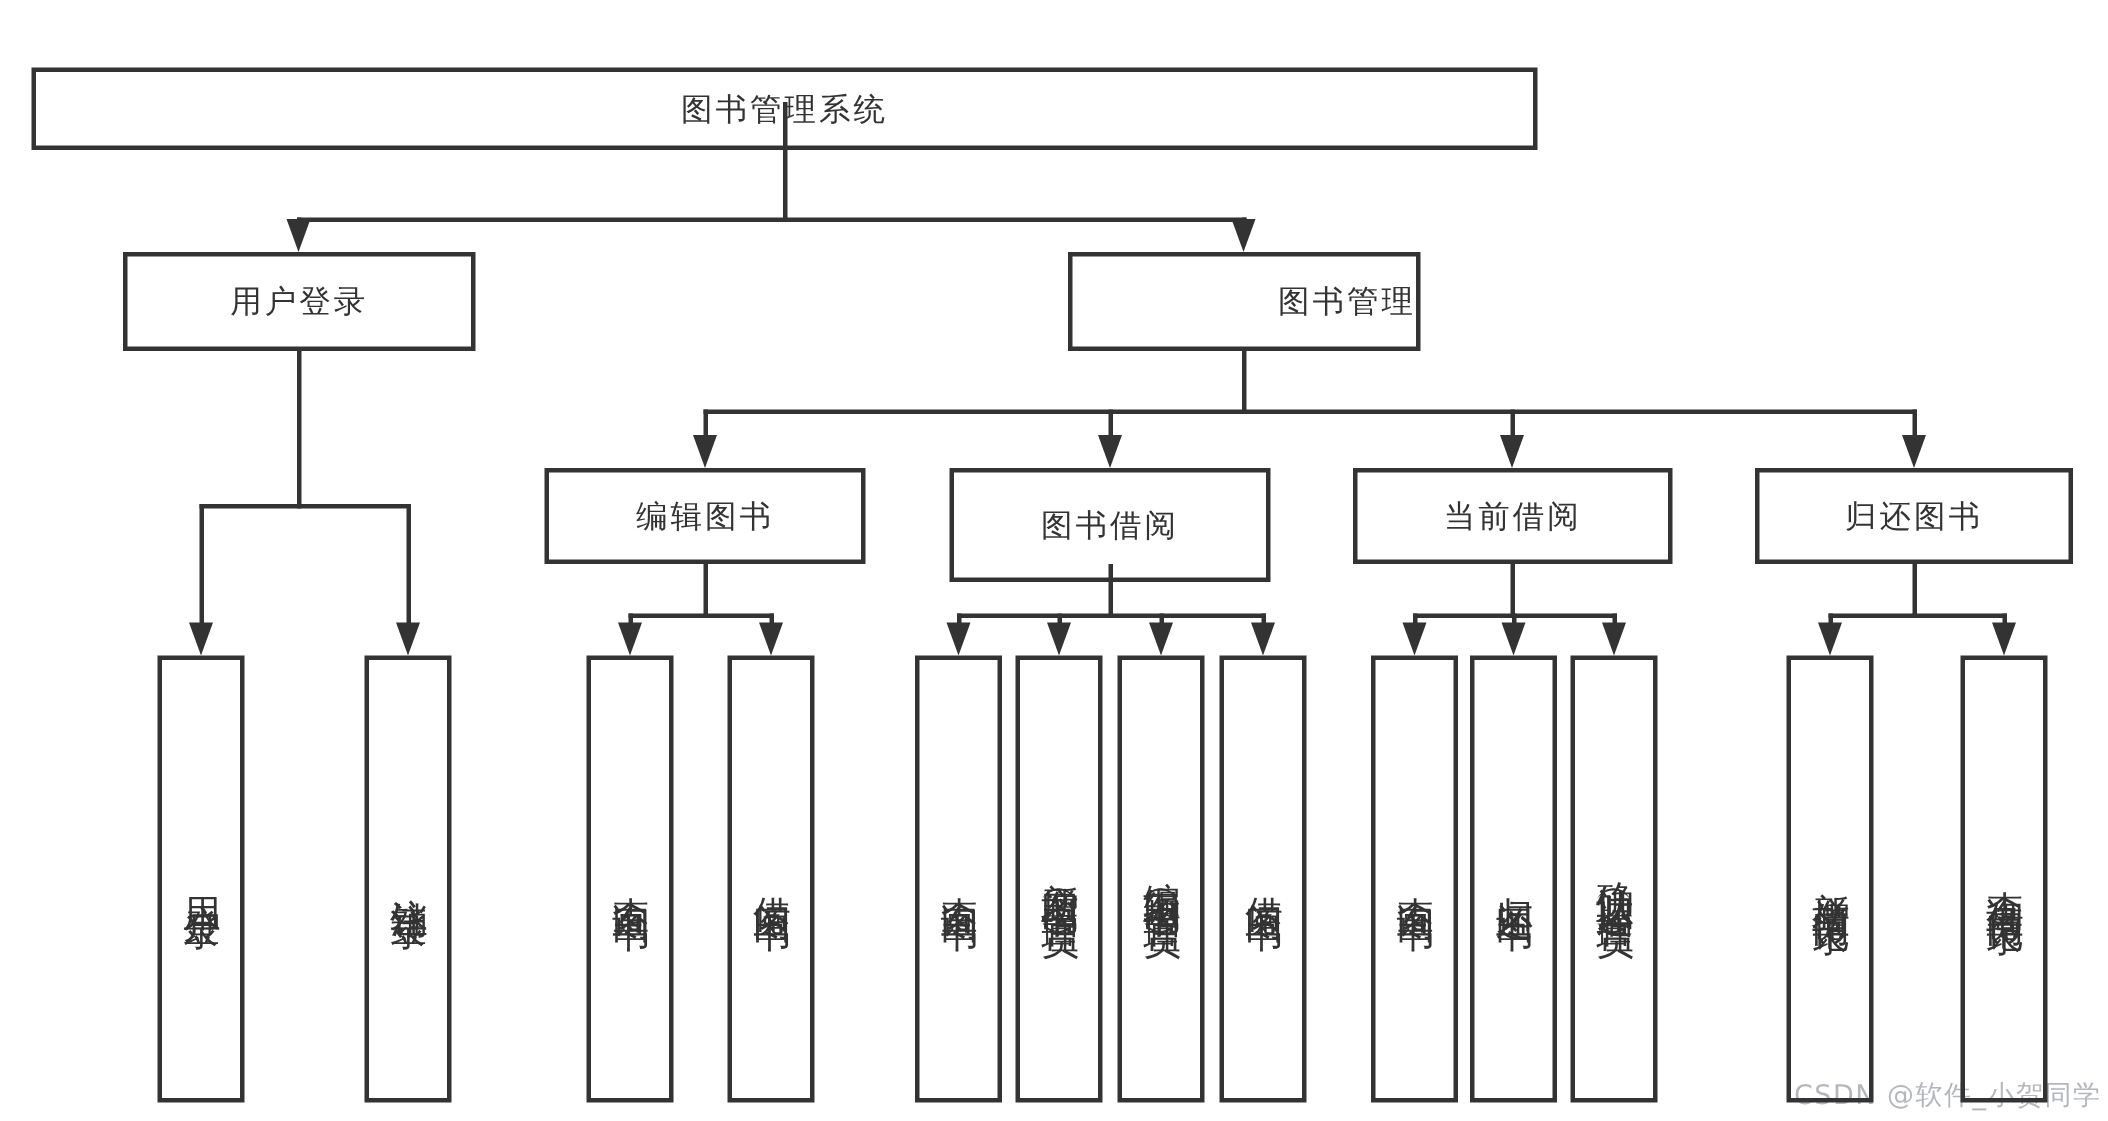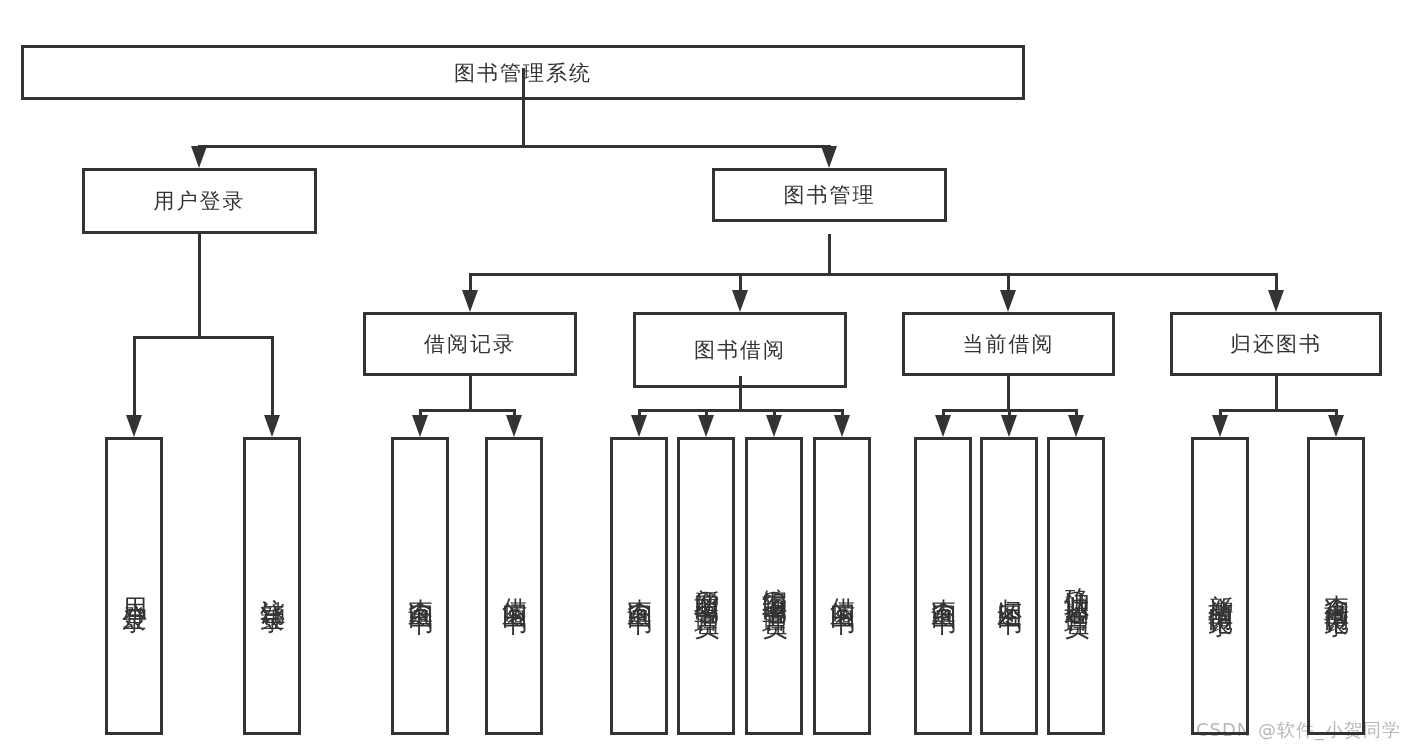--- a/index.html
+++ b/index.html
@@ -60,26 +60,26 @@
 
 <div id="canvas">
 
   <div class="box hbox" style="left:21px; top:29px; width:1004px; height:55px;margin-top:16px;">
     <span>图书管理系统</span>
   </div>
 
   <div class="box hbox" style="left:82px; top:168px; width:235px; height:66px;">
     <span>用户登录</span>
   </div>
-  <div class="box hbox" style="left:712px; top:168px; width:235px; height:54px;">
+  <div class="box hbox" style="left:712px; top:168px; width:235px; height:66px;justify-content:flex-end;">
     <span>图书管理</span>
   </div>
 
   <div class="box hbox" style="left:363px; top:312px; width:214px; height:64px;">
-    <span>借阅记录</span>
+    <span>编辑图书</span>
   </div>
   <div class="box hbox" style="left:633px; top:312px; width:214px; height:76px;">
     <span>图书借阅</span>
   </div>
   <div class="box hbox" style="left:902px; top:312px; width:213px; height:64px;">
     <span>当前借阅</span>
   </div>
   <div class="box hbox" style="left:1170px; top:312px; width:212px; height:64px;">
     <span>归还图书</span>
   </div>

